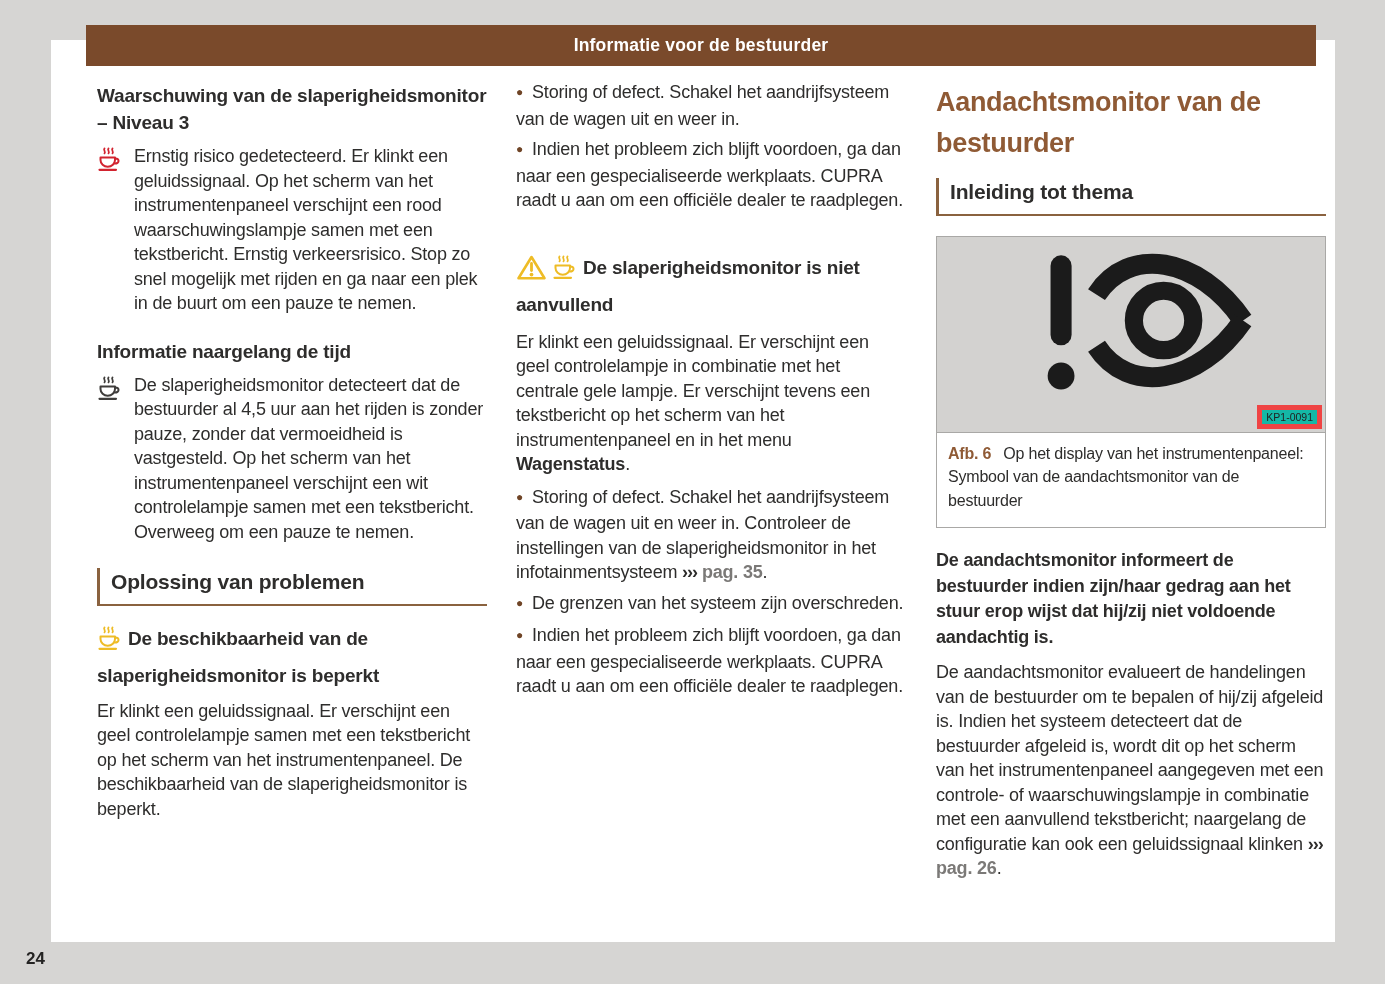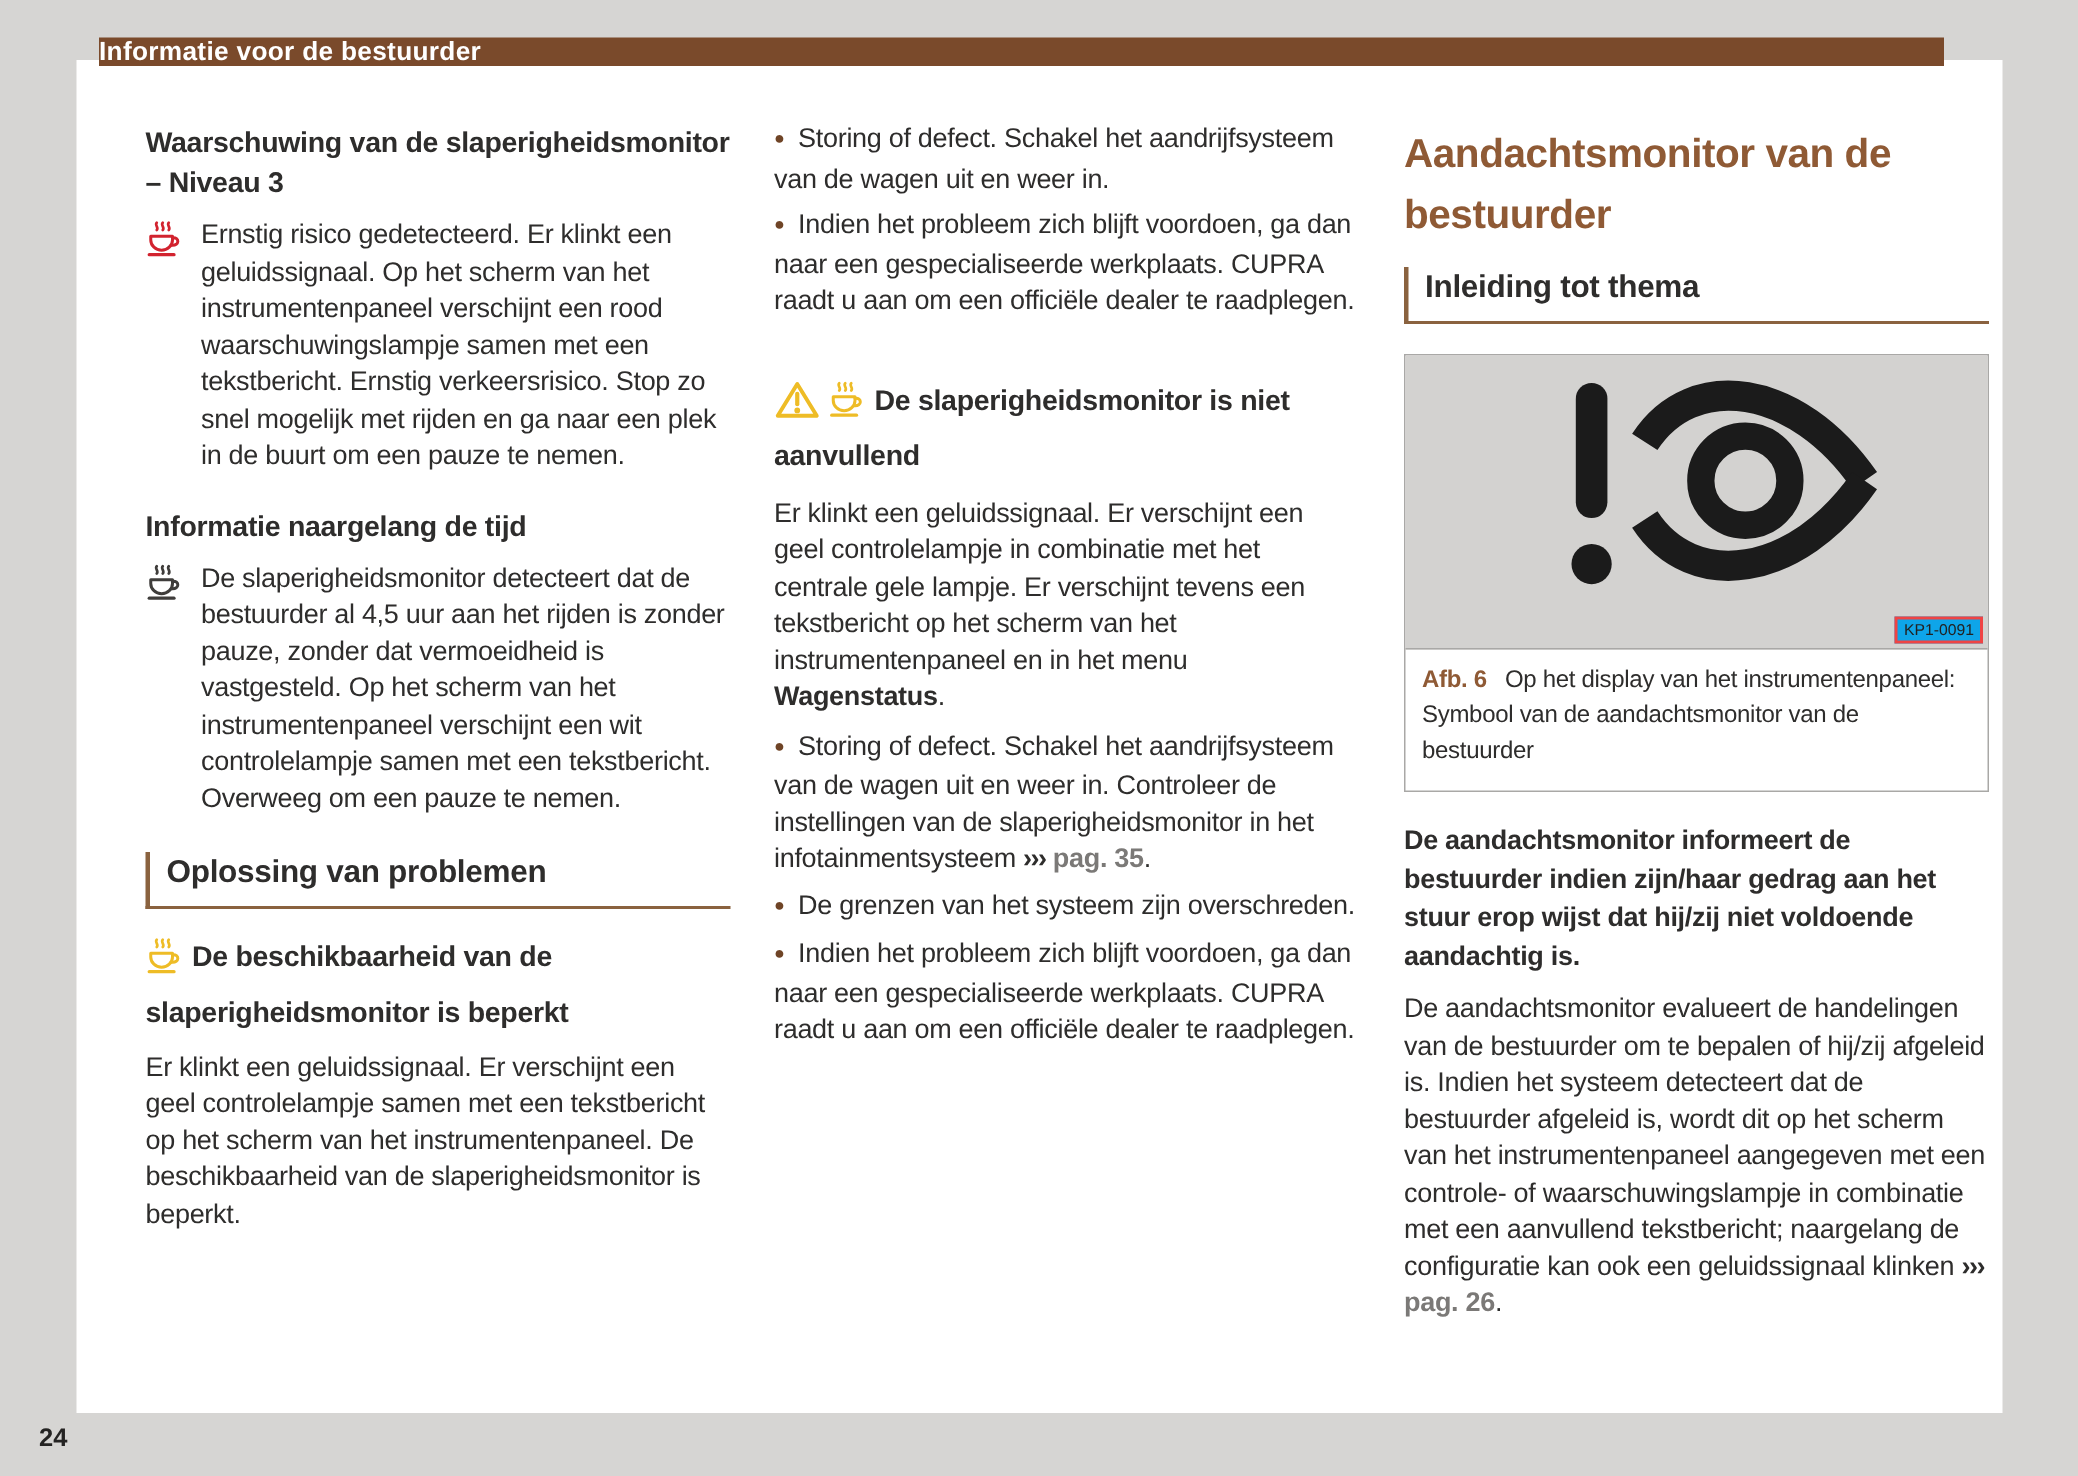--- a/index.html
+++ b/index.html
@@ -12,22 +12,22 @@
   html,body{width:1385px;height:984px;}
   body{
     font-family:"Liberation Sans", sans-serif;
     background:var(--canvas-bg);
     color:var(--text);
     position:relative;
     overflow:hidden;
   }
   .sheet{position:absolute;left:51px;top:40px;width:1284px;height:902px;background:var(--sheet-bg);}
   .header-bar{
-    position:absolute;left:66px;top:25px;width:1230px;height:19px;
-    background:var(--header-bg);display:flex;align-items:center;justify-content:flex-start;
+    position:absolute;left:86px;top:25px;width:1230px;height:41px;
+    background:var(--header-bg);display:flex;align-items:center;justify-content:center;
   }
   .header-bar span{color:#fff;font-weight:700;font-size:17.5px;letter-spacing:.2px;}
   .page-number{position:absolute;left:26px;top:949px;font-weight:700;font-size:17px;color:#242322;}
 
   .col{position:absolute;width:390px;font-size:18px;line-height:24.5px;letter-spacing:-0.2px;margin-left:19px;}
   .col1{left:78px;top:82px;}
   .col2{left:497px;top:80px;}
   .col3{left:917px;top:82px;}
 
   h3.blockhead{font-size:19px;line-height:27px;font-weight:700;letter-spacing:-0.2px;}
@@ -53,21 +53,21 @@
   .bigtitle{color:var(--title-brown);font-size:27px;line-height:41px;font-weight:700;letter-spacing:-0.3px;}
   .col3 .sectionhead{margin-top:14px;}
 
   .figure{margin-top:20px;border:1px solid #a9a8a6;}
   .figure .imgarea{
     position:relative;height:196px;background:var(--figure-bg);
     border-bottom:1px solid #a9a8a6;
     display:flex;align-items:center;justify-content:center;
   }
   .figure .code{
-    position:absolute;right:3px;bottom:3px;background:#0ea5e9;border:2px solid #ef4444;
+    position:absolute;right:3px;bottom:3px;background:#14b8a6;border:5px solid #ef4444;
     font-size:10.5px;line-height:14px;padding:0 4px;color:#222;letter-spacing:0;
   }
   .figure .caption{padding:9px 11px 15px 11px;font-size:16px;line-height:23.5px;}
   .figure .caption b{color:var(--title-brown);margin-right:12px;}
 
   .para-bold{font-weight:700;margin-top:20px;line-height:25.5px;}
   .mt10{margin-top:10px;}
   .mt22{margin-top:22px;}
   .mt24{margin-top:24px;}
   .mt40{margin-top:40px;}

